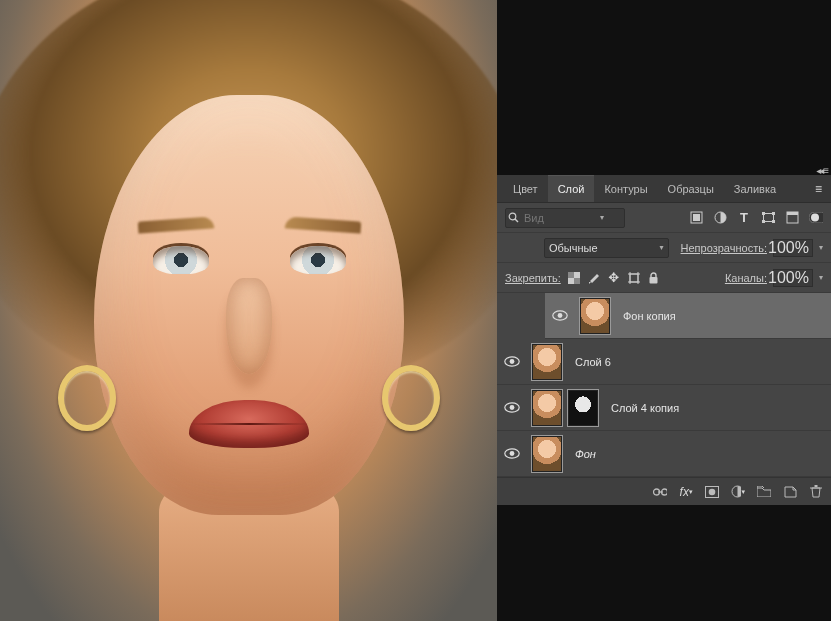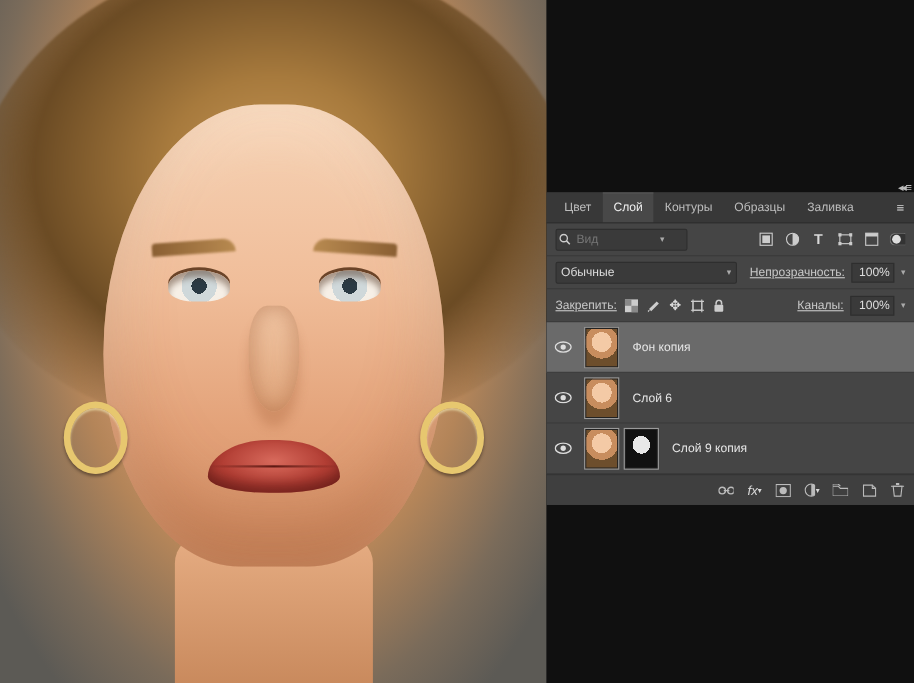--- a/index.html
+++ b/index.html
@@ -196,38 +196,38 @@
     border-radius: 2px;
     display:flex;align-items:center;gap:4px;
   }
   .select .arrow { font-size: 8px; color:#aaa; }
   .num {
     background: #3a3a3a;
     border: 1px solid #2e2e2e;
     color: #ddd;
     height: 18px;
     width: 40px;
-    font-size: 11px;
+    font-size: 16px;
     text-align: right;
     padding: 0 3px;
     display:flex;align-items:center;justify-content:flex-end;
   }
   .label { color:#c8c8c8;text-decoration:underline; }
   .lock-icons { display:flex; gap:6px; align-items:center; }
   .layers {
     background: #454545;
   }
   .layer {
     display:flex;
     align-items:center;
     height: 46px;
     border-bottom: 1px solid #3a3a3a;
     padding-right:8px;
   }
-  .layer.selected { background: #6a6a6a; }
+  .layer.selected { background: #6a6a6a; margin-left: 48px; }
   .vis {
     width: 30px;
     display:flex;align-items:center;justify-content:center;
   }
   .thumbs { display:flex; gap:4px; align-items:center; padding:0 4px;}
   .thumb {
     width: 32px; height: 38px;
     border: 1px solid #9a9a9a;
     background: radial-gradient(circle at 50% 36%, #f4caa6 0 9px, #c88d5e 9px 15px, #6d4e2c 15px 22px), #323232;
     box-shadow: inset 0 0 0 1px #222;
@@ -335,21 +335,21 @@
           <span class="icn">
               <svg width="18" height="11">
                 <rect x="0" y="0" width="18" height="11" rx="5.5" fill="#333" stroke="#777"></rect>
                 <circle cx="6" cy="5.5" r="4" fill="#ddd"></circle>
               </svg>
             </span>
         </div>
       </div>
 
       <div class="row">
-        <div class="select" style="width:170px;">
+        <div class="select" style="width:170px;margin-left:39px;">
           <span>Обычные</span>
             <span class="flex-sp"></span>
             <span class="arrow">▾</span>
         </div>
         <div class="flex-sp"></div>
         <span class="label">Непрозрачность:</span>
         <div class="num">100%</div>
         <span class="chev">▾</span>
       </div>
 
@@ -420,21 +420,33 @@
             <div class="vis">
               <svg width="16" height="11">
                 <ellipse cx="8" cy="5.5" rx="7.2" ry="4.6" fill="none" stroke="#ddd" stroke-width="1.2"></ellipse>
                 <circle cx="8" cy="5.5" r="2.4" fill="#ddd"></circle>
               </svg>
             </div>
             <div class="thumbs">
               <div class="thumb"></div>
               <div class="thumb mask"></div>
             </div>
-            <div class="lname normal">Слой 9 копия</div>
+            <div class="lname normal">Слой 4 копия</div>
+          </div>
+          <div class="layer">
+            <div class="vis">
+              <svg width="16" height="11">
+                <ellipse cx="8" cy="5.5" rx="7.2" ry="4.6" fill="none" stroke="#ddd" stroke-width="1.2"></ellipse>
+                <circle cx="8" cy="5.5" r="2.4" fill="#ddd"></circle>
+              </svg>
+            </div>
+            <div class="thumbs">
+              <div class="thumb"></div>
+            </div>
+            <div class="lname ">Фон</div>
           </div>
         </div>
 
       <div class="bottombar">
         <span class="icn">
             <svg width="15" height="10">
               <rect x="0.5" y="2" width="6" height="6" rx="3" fill="none" stroke="#bbb" stroke-width="1.3"></rect>
               <rect x="8.5" y="2" width="6" height="6" rx="3" fill="none" stroke="#bbb" stroke-width="1.3"></rect>
               <line x1="5" y1="5" x2="10" y2="5" stroke="#bbb" stroke-width="1.3"></line>
             </svg>

